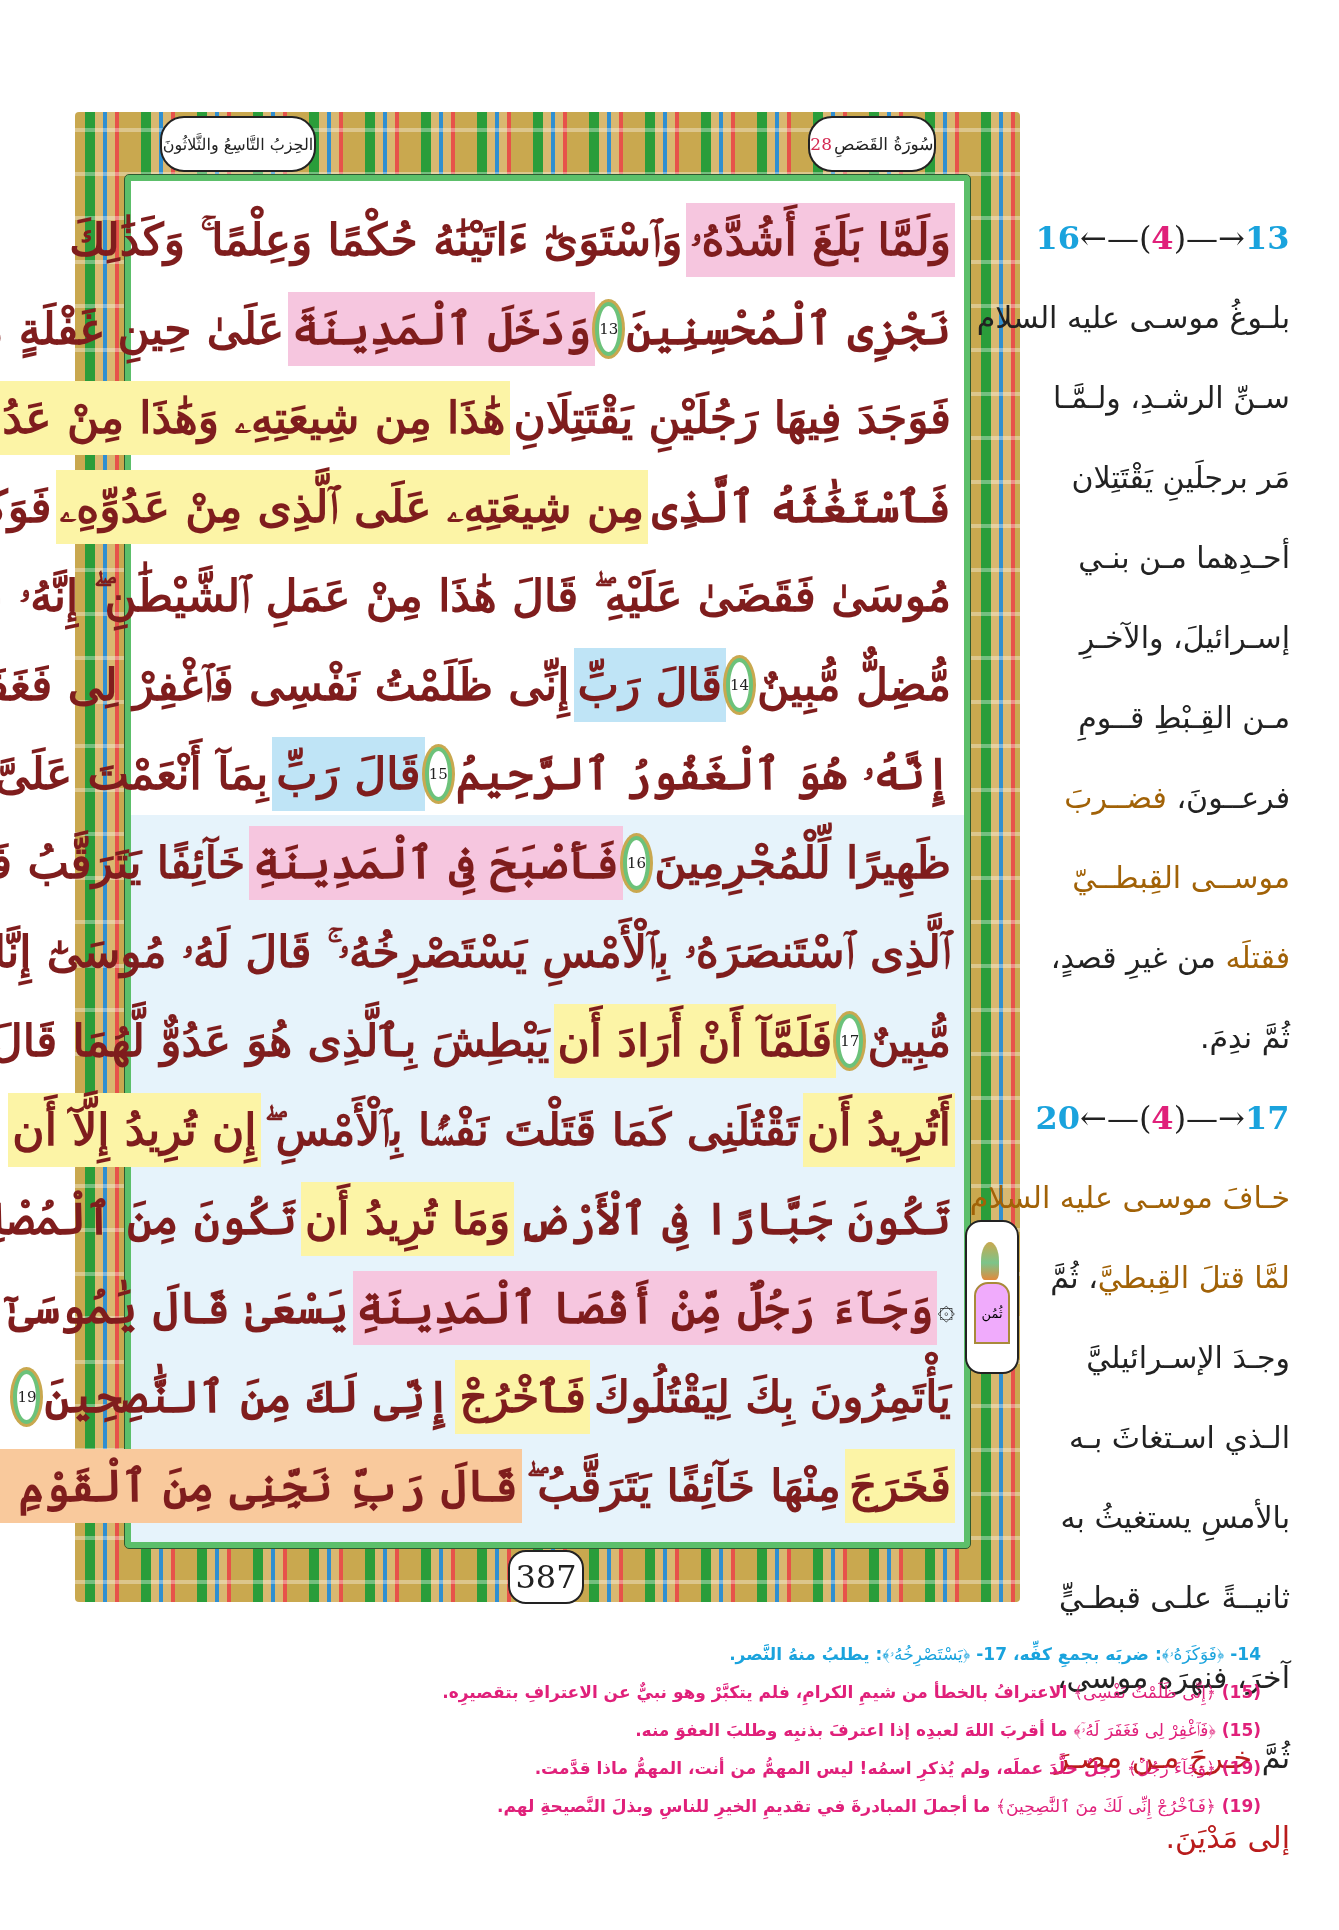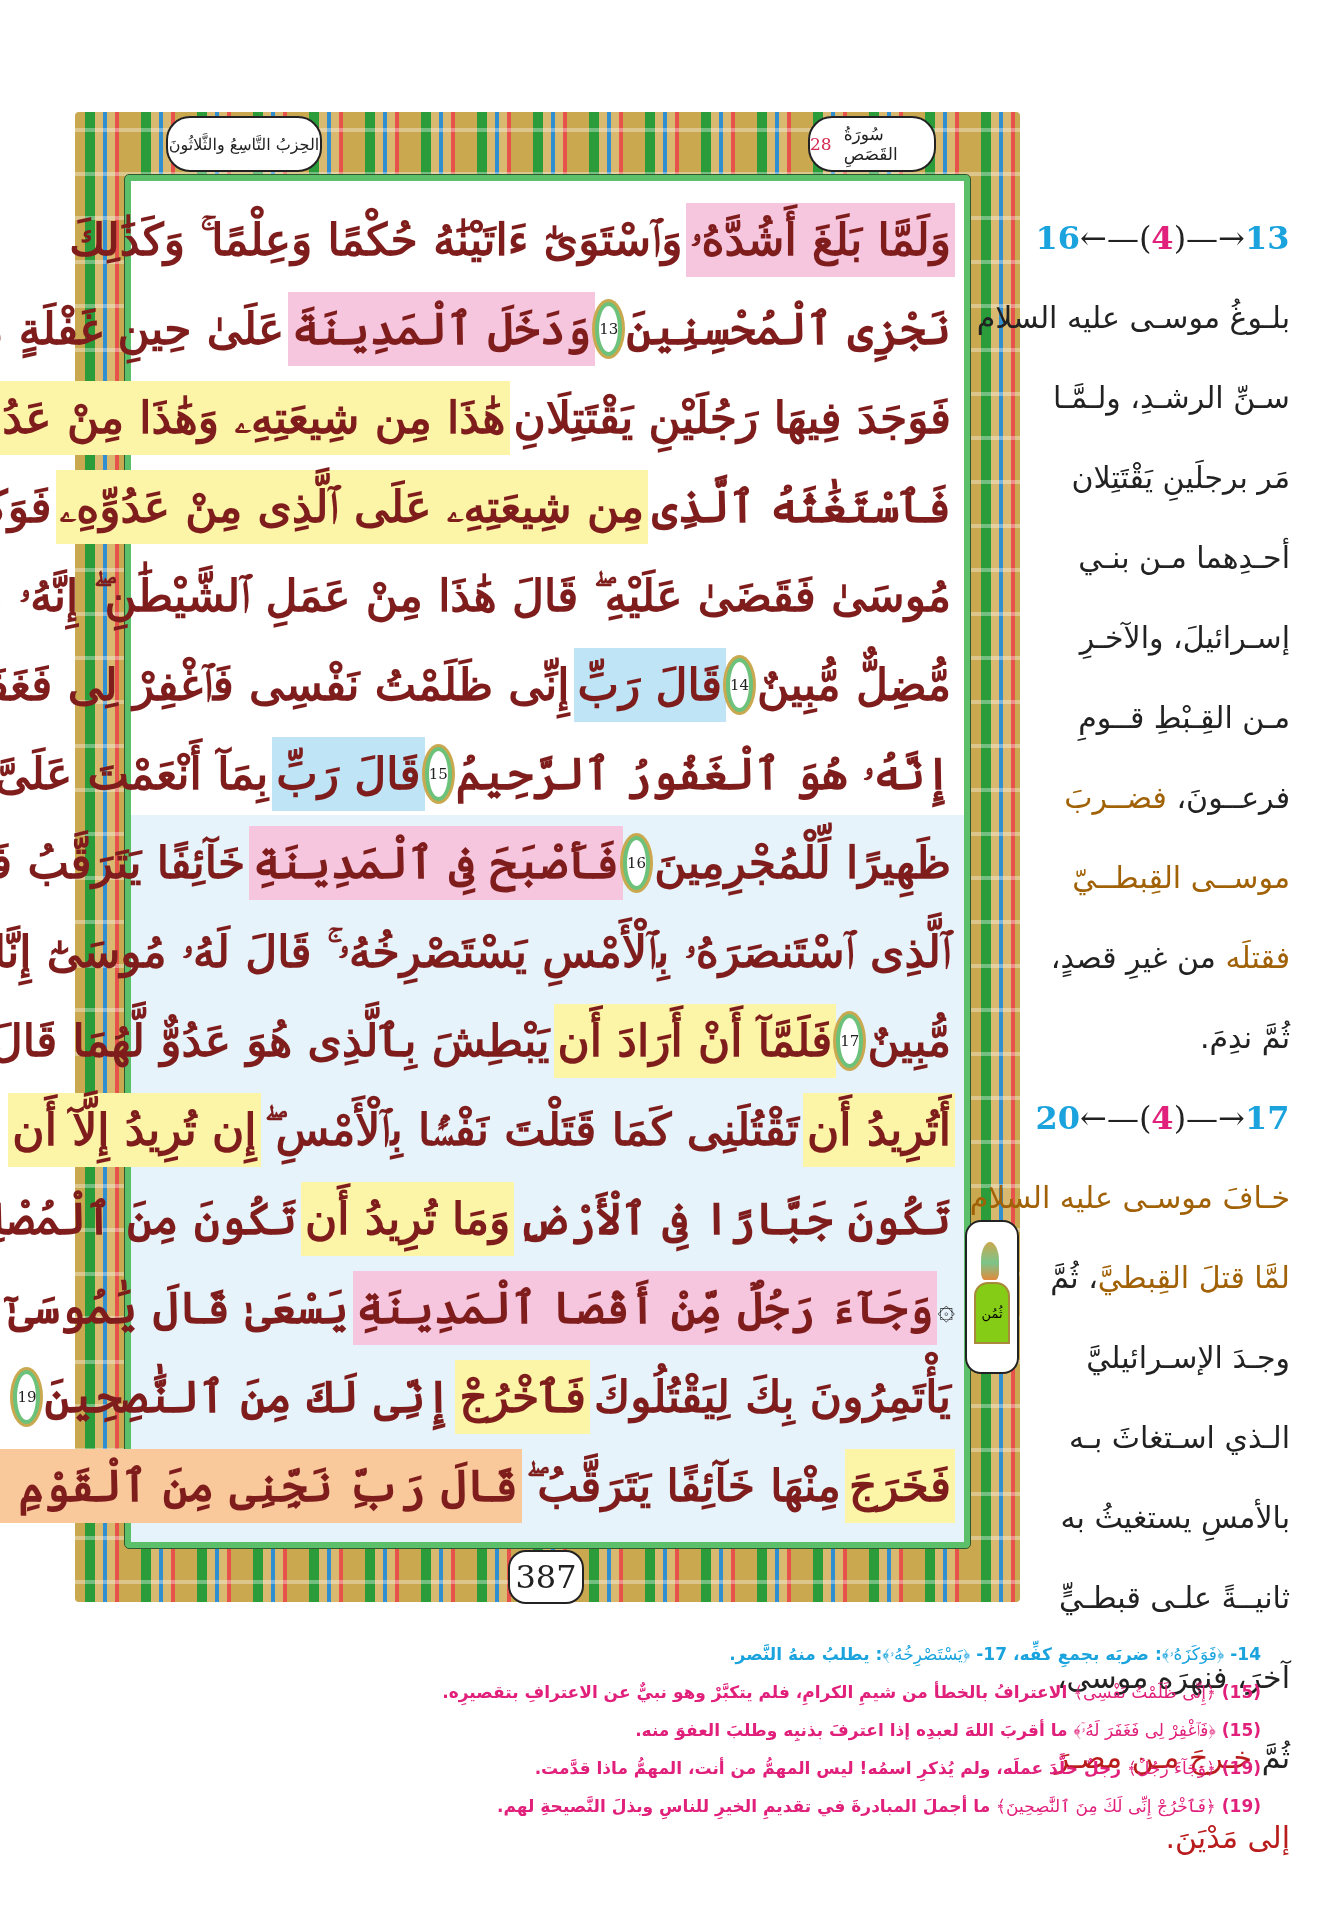--- a/index.html
+++ b/index.html
@@ -6,26 +6,26 @@
   body{width:1339px;height:1930px;position:relative;overflow:hidden;font-family:"DejaVu Sans",sans-serif;}
   .frame{position:absolute;left:75px;top:112px;width:945px;height:1490px;
     background:
       repeating-linear-gradient(90deg,#c9a84f 0 10px,#2a9d3a 10px 20px,#d9b870 20px 28px,#2f8fd1 28px 32px,#d9b870 32px 40px,#e7524a 40px 44px,#c9a84f 44px 56px);
     border-radius:4px;}
   .frame::before{content:"";position:absolute;inset:0;
     background:repeating-linear-gradient(0deg,rgba(255,255,255,0) 0 18px,rgba(255,255,255,.35) 18px 22px,rgba(255,255,255,0) 22px 44px);}
   .panel{position:absolute;left:125px;top:175px;width:845px;height:1373px;background:#fff;border:6px solid #5cbf6a;box-sizing:border-box;border-radius:4px;outline:1px solid #2e5a30;}
   .panel-blue{position:absolute;left:131px;top:815px;width:833px;height:727px;background:#e6f3fb;}
   .cartouche{position:absolute;background:#fff;border:2px solid #222;border-radius:24px;display:flex;align-items:center;justify-content:center;font-family:"DejaVu Serif",serif;color:#222;}
-  .hizb{left:160px;top:116px;width:152px;height:52px;font-size:16px;margin-left:6px;}
-  .surah{left:808px;top:116px;width:124px;height:52px;font-size:17px;gap:12px;}
+  .hizb{left:160px;top:116px;width:152px;height:52px;font-size:16px;}
+  .surah{left:808px;top:116px;width:124px;height:52px;font-size:17px;gap:2px;}
   .surah .num{color:#d42a52;}
   .pagenum{left:508px;top:1550px;width:72px;height:50px;font-size:32px;border-radius:18px;}
   .thumn{position:absolute;left:965px;top:1220px;width:50px;height:150px;background:#fff;border:2px solid #222;border-radius:16px;}
-  .thumn .arch{position:absolute;left:7px;top:60px;width:32px;height:58px;border:2px solid #a98a3a;border-radius:14px 14px 0 0;background:#84cc16;display:flex;align-items:center;justify-content:center;font-size:13px;}
+  .thumn .arch{position:absolute;left:7px;top:60px;width:32px;height:58px;border:2px solid #a98a3a;border-radius:14px 14px 0 0;background:#f0abfc;display:flex;align-items:center;justify-content:center;font-size:13px;}
   .thumn .orn{position:absolute;left:14px;top:20px;width:18px;height:38px;background:linear-gradient(#c9a84f,#7cc48a 55%,#e28a3c);border-radius:50% 50% 20% 20%;}
   .line{position:absolute;right:380px;width:815px;height:80px;display:flex;flex-direction:row-reverse;align-items:center;justify-content:space-between;direction:ltr;}
   .seg{font-family:"DejaVu Serif",serif;font-size:44px;font-weight:bold;color:#7f1d1d;line-height:74px;padding:0 4px;white-space:nowrap;direction:rtl;}
   .hl-pink{background:#f6c6df;}
   .hl-yellow{background:#fcf4a6;}
   .hl-blue{background:#bfe4f6;}
   .hl-orange{background:#f9c99c;}
   .ayah{display:inline-flex;align-items:center;justify-content:center;width:38px;height:46px;border-radius:50%;
     border:4px solid #6cc27a;background:#fff;font-family:"DejaVu Serif",serif;font-size:15px;font-weight:normal;color:#222;box-shadow:0 0 0 3px #c9a84f;}
   .star{font-size:30px;color:#222;}

